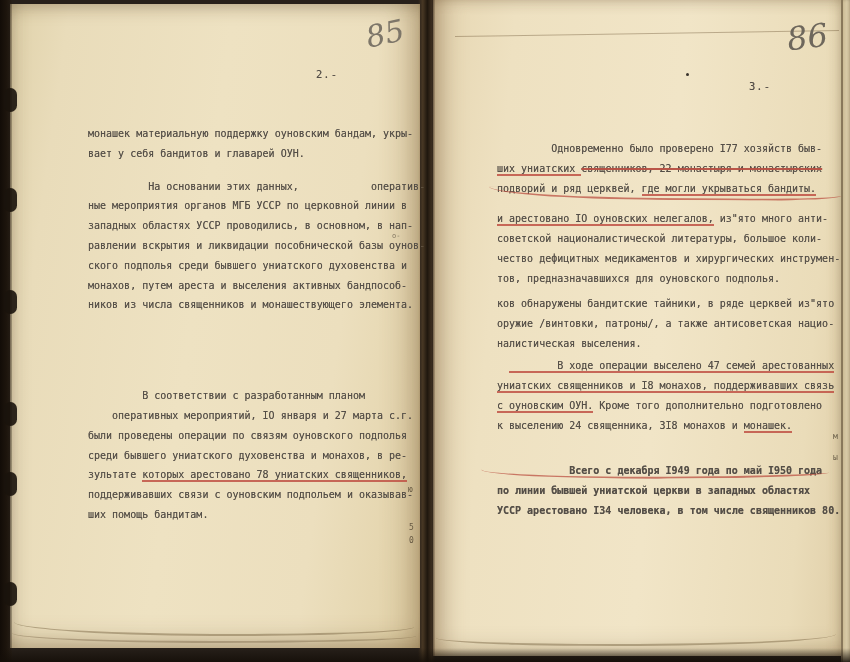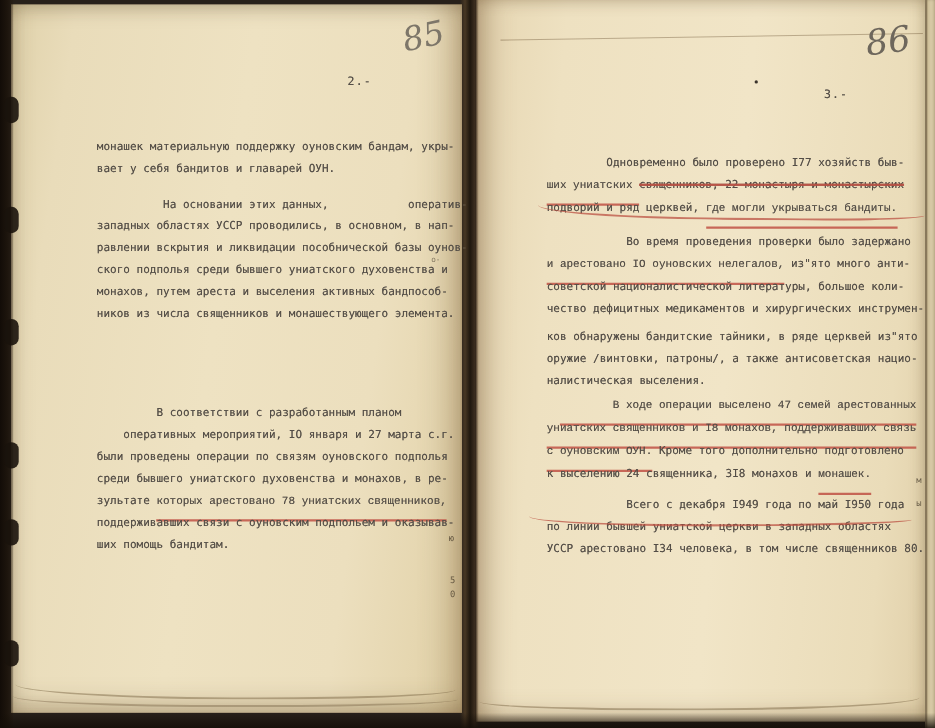--- a/index.html
+++ b/index.html
@@ -54,23 +54,23 @@
   .page-left .text-block{left:78px;top:120px;width:348px;}
   .page-right .text-block{left:64px;top:139px;width:352px;}
   .tline{white-space:pre;font-size:10px;text-shadow:0 0 .5px rgba(84,78,71,.65);}
   .page-left .tline{line-height:19.8px;}
   .page-right .tline{line-height:20px;}
   [data-page="left"] .paragraph:nth-child(2){margin-top:13px;}
   [data-page="left"] .paragraph:nth-child(3){margin-top:71px;}
   [data-page="right"] .paragraph:nth-child(2){margin-top:10px;}
   [data-page="right"] .paragraph:nth-child(3){margin-top:5px;}
   [data-page="right"] .paragraph:nth-child(4){margin-top:2px;}
-  [data-page="right"] .paragraph:nth-child(5){margin-top:7px;}
+  [data-page="right"] .paragraph:nth-child(5){margin-top:25px;font-weight:bold;}
   .seg{display:inline;}
-  .m-underline{border-bottom:2px solid rgba(191,81,68,.85);padding-bottom:10px;font-family:Liberation Mono, monospace;}
+  .m-underline{border-bottom:2px solid rgba(191,81,68,.85);padding-bottom:0;}
   .m-strike{text-decoration-line:line-through;text-decoration-color:rgba(191,81,68,.9);text-decoration-thickness:2px;}
   
   .typed-num{position:absolute;font-size:10.5px;letter-spacing:1px;color:var(--ink);text-shadow:0 0 .5px rgba(84,78,71,.6);}
   .page-left .typed-num{left:306px;top:64px;}
   .page-right .typed-num{left:316px;top:80px;}
   
   .hand-num{position:absolute;font-family:"DejaVu Serif",serif;font-style:italic;color:var(--pencil);}
   .page-left .hand-num{left:356px;top:12px;font-size:30px;transform:rotate(-12deg);}
   .page-right .hand-num{left:354px;top:18px;font-size:32px;transform:rotate(-7deg);color:#6e675c;}
   
@@ -101,20 +101,21 @@
   <div class="page page-left" data-page="left">
     <div class="hand-num">85</div>
     <div class="typed-num">2.-</div>
     <div class="text-block">
         <div class="paragraph">
           <div class="tline"><span class="seg m-none">монашек материальную поддержку оуновским бандам, укры-</span></div>
           <div class="tline"><span class="seg m-none">вает у себя бандитов и главарей ОУН.</span></div>
         </div>
         <div class="paragraph">
           <div class="tline"><span class="seg m-none">          На основании этих данных,            оператив-</span></div>
+          <div class="tline"><span class="seg m-none">ные мероприятия органов МГБ УССР по церковной линии в</span></div>
           <div class="tline"><span class="seg m-none">западных областях УССР проводились, в основном, в нап-</span></div>
           <div class="tline"><span class="seg m-none">равлении вскрытия и ликвидации пособнической базы оунов-</span></div>
           <div class="tline"><span class="seg m-none">ского подполья среди бывшего униатского духовенства и</span></div>
           <div class="tline"><span class="seg m-none">монахов, путем ареста и выселения активных бандпособ-</span></div>
           <div class="tline"><span class="seg m-none">ников из числа священников и монашествующего элемента.</span></div>
         </div>
         <div class="paragraph">
           <div class="tline"><span class="seg m-none">         В соответствии с разработанным планом</span></div>
           <div class="tline"><span class="seg m-none">    оперативных мероприятий, IO января и 27 марта с.г.</span></div>
           <div class="tline"><span class="seg m-none">были проведены операции по связям оуновского подполья</span></div>
@@ -133,24 +134,24 @@
     <div class="crease-top-right"></div>
     <div class="hand-num">86</div>
     <div class="typed-num">3.-</div>
     <div class="text-block">
         <div class="paragraph">
           <div class="tline"><span class="seg m-none">         Одновременно было проверено I77 хозяйств быв-</span></div>
           <div class="tline"><span class="seg m-underline">ших униатских </span><span class="seg m-strike">священников, 22 монастыря и монастырских</span></div>
           <div class="tline"><span class="seg m-none">подворий и ряд церквей, </span><span class="seg m-underline">где могли укрываться бандиты.</span></div>
         </div>
         <div class="paragraph">
-          <div class="tline"><span class="seg m-none">            Во время проведения проверки было задержано</span></div>
           <div class="tline"><span class="seg m-underline">и арестовано IO оуновских нелегалов,</span><span class="seg m-none"> из"ято много анти-</span></div>
           <div class="tline"><span class="seg m-none">советской националистической литературы, большое коли-</span></div>
           <div class="tline"><span class="seg m-none">чество дефицитных медикаментов и хирургических инструмен-</span></div>
+          <div class="tline"><span class="seg m-none">тов, предназначавшихся для оуновского подполья.</span></div>
         </div>
         <div class="paragraph">
           <div class="tline"><span class="seg m-none">ков обнаружены бандитские тайники, в ряде церквей из"ято</span></div>
           <div class="tline"><span class="seg m-none">оружие /винтовки, патроны/, а также антисоветская нацио-</span></div>
           <div class="tline"><span class="seg m-none">налистическая выселения.</span></div>
         </div>
         <div class="paragraph">
           <div class="tline"><span class="seg m-none">  </span><span class="seg m-underline">        В ходе операции выселено 47 семей арестованных</span></div>
           <div class="tline"><span class="seg m-underline">униатских священников и I8 монахов, поддерживавших связь</span></div>
           <div class="tline"><span class="seg m-underline">с оуновским ОУН.</span><span class="seg m-none"> Кроме того дополнительно подготовлено</span></div>

